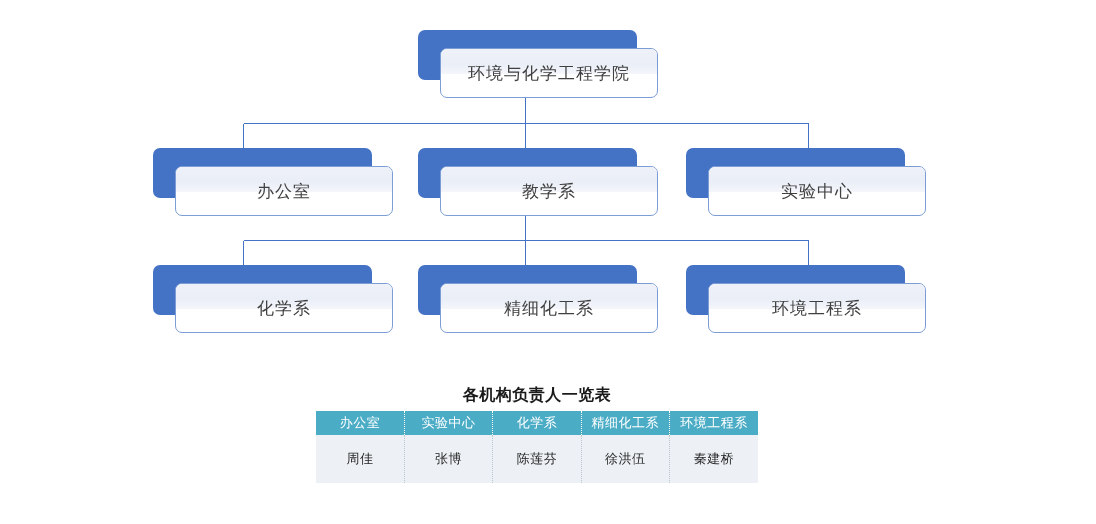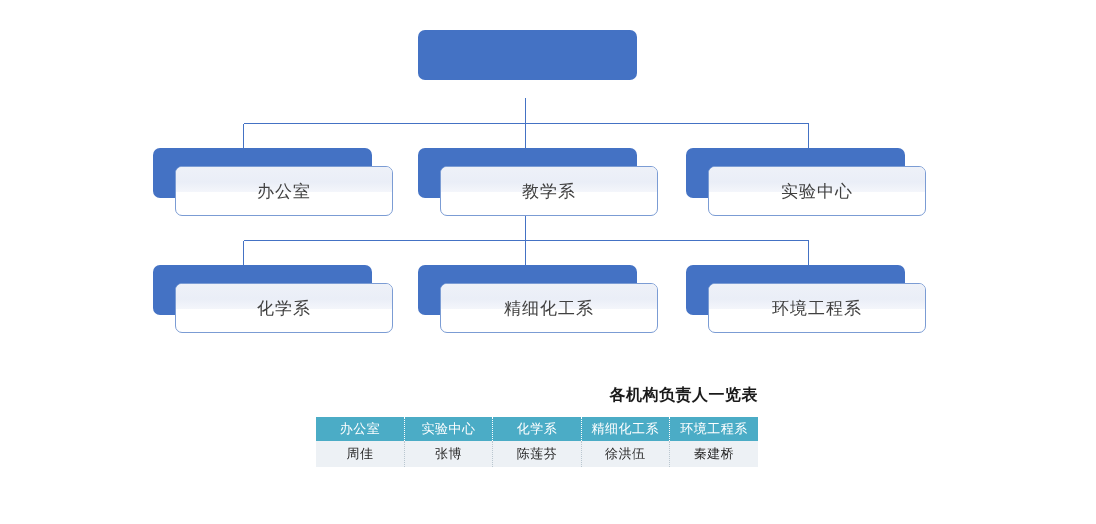--- a/index.html
+++ b/index.html
@@ -40,26 +40,26 @@
     display:flex;align-items:center;justify-content:center;
     color:#404040;
     font-size:17px;
     letter-spacing:1px;
     white-space:nowrap;
   }
 
   
   #tablewrap{position:absolute;left:316px;top:386px;width:442px;}
   #tbl-title{
-    text-align:right;
+    text-align:center;
     font-size:16px;
     font-weight:bold;
     color:#1a1a1a;
     letter-spacing:0.5px;
-    margin-bottom:13px;
+    margin-bottom:7px;
     line-height:18px;
   }
   table.dutytable{
     border-collapse:collapse;
     width:442px;
     table-layout:fixed;
   }
   table.dutytable th{
     background:#4BACC6;
     color:#ffffff;
@@ -72,21 +72,21 @@
     border-right:1px dotted #ffffff;
     letter-spacing:0.5px;
   }
   table.dutytable th:last-child{border-right:none;}
   table.dutytable td{
     background:#EDF1F5;
     color:#262626;
     font-size:13px;
     height:26px;
     line-height:26px;
-    padding:0;
+    padding:11px;
     text-align:center;
     border-right:1px dotted #b9c6cf;
     letter-spacing:0.5px;
   }
   table.dutytable td:last-child{border-right:none;}
 </style>
 </head>
 <body>
 
 <div id="stage">
@@ -107,20 +107,24 @@
       <path d="M 243.5 240.5 L 808.5 240.5"></path>
 
       <path d="M 243.5 240.5 L 243.5 272"></path>
       <path d="M 525.5 240.5 L 525.5 272"></path>
       <path d="M 808.5 240.5 L 808.5 272"></path>
     </g>
   </svg>
 
   <div class="node" style="left:418px;top:30px;width:240px;height:68px;">
     <div class="shadow" style="left:0;top:0;width:219px;height:50px;"></div>
+    <div class="card" style="left:22px;top:18px;width:218px;height:50px;">
+      <div class="band"></div>
+      <div class="txt">环境与化学工程学院</div>
+    </div>
   </div>
 
   <div class="node" style="left:153px;top:148px;width:240px;height:68px;">
     <div class="shadow" style="left:0;top:0;width:219px;height:50px;"></div>
     <div class="card" style="left:22px;top:18px;width:218px;height:50px;">
       <div class="band"></div>
       <div class="txt">办公室</div>
     </div>
   </div>
 

